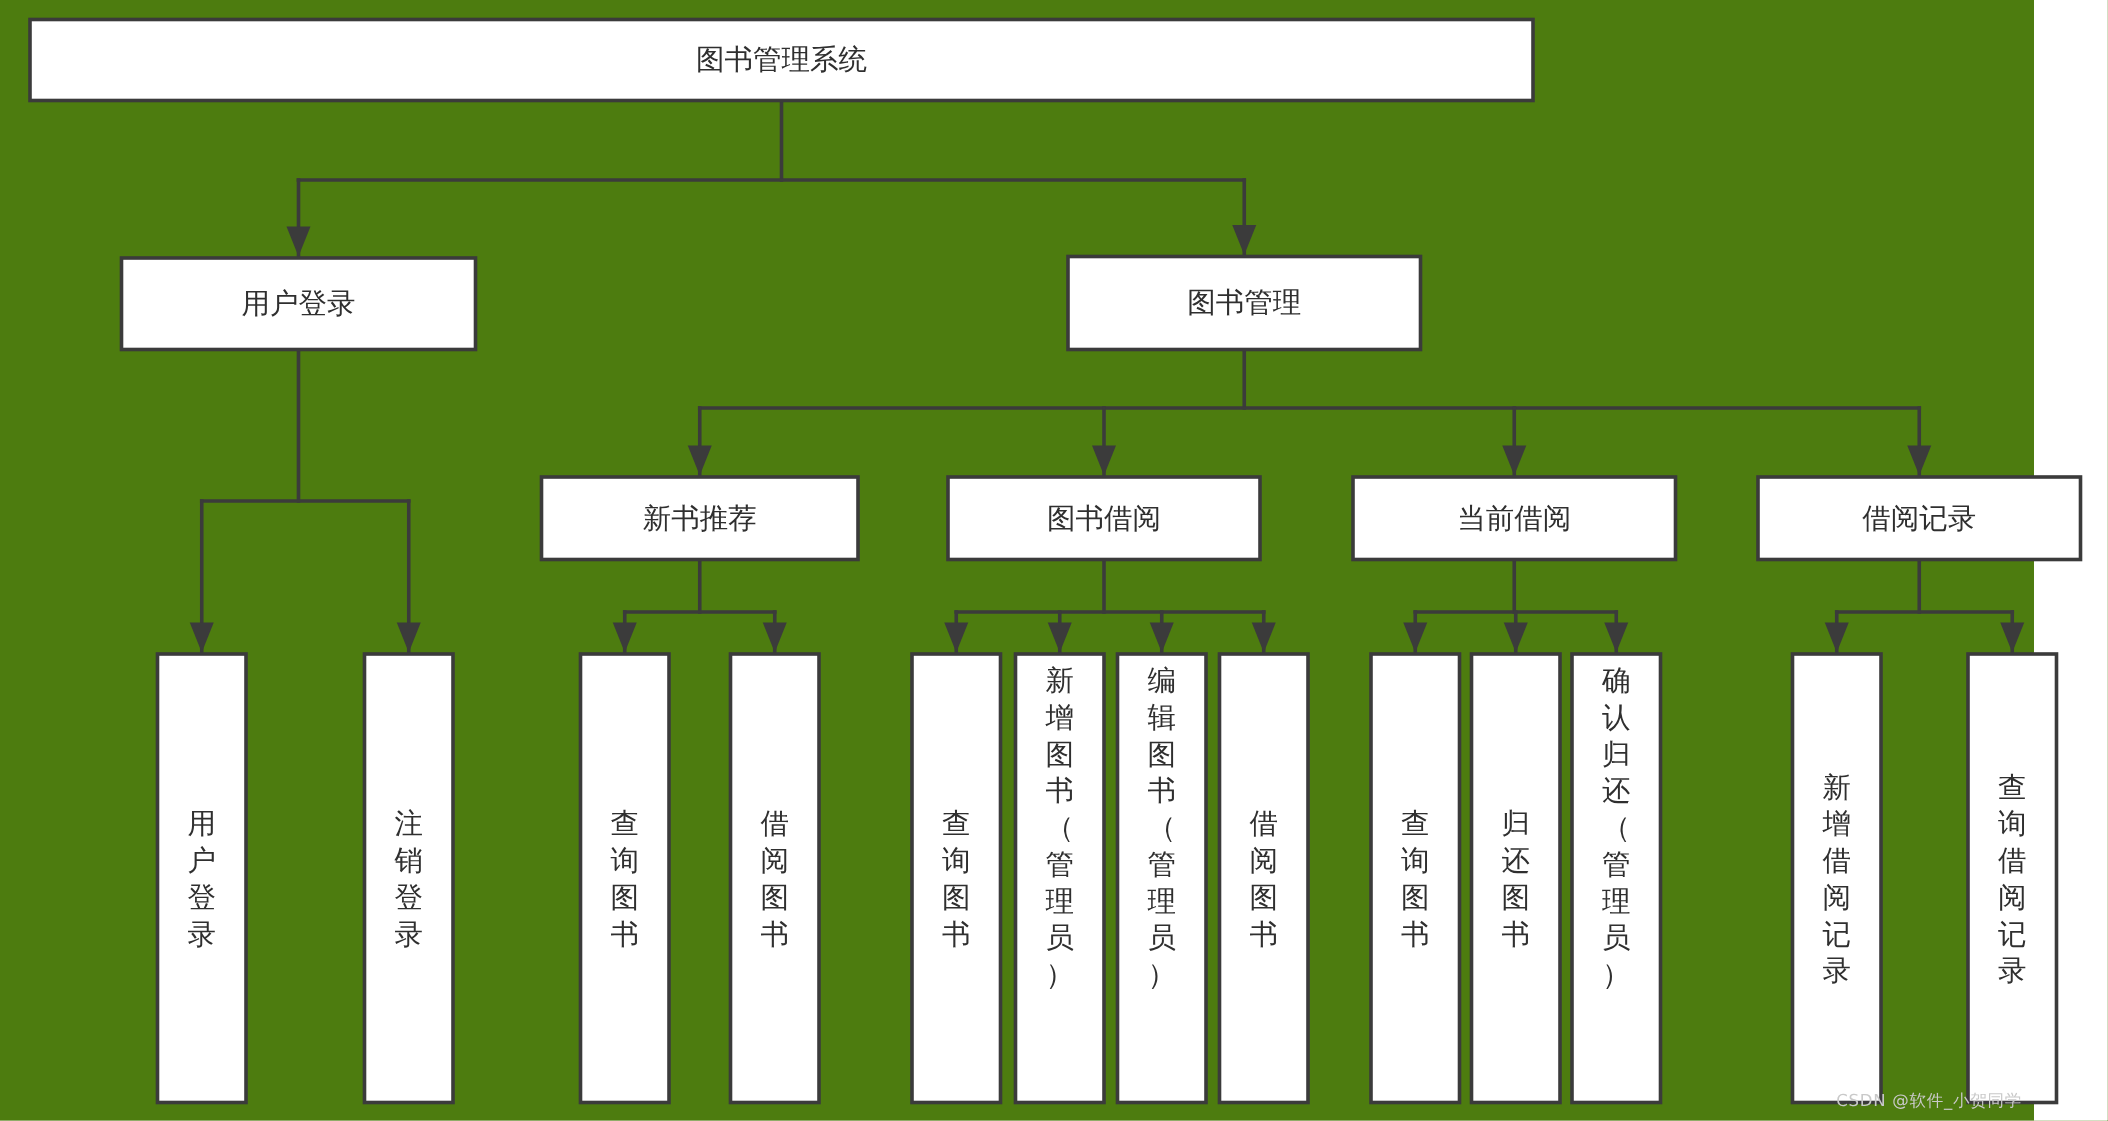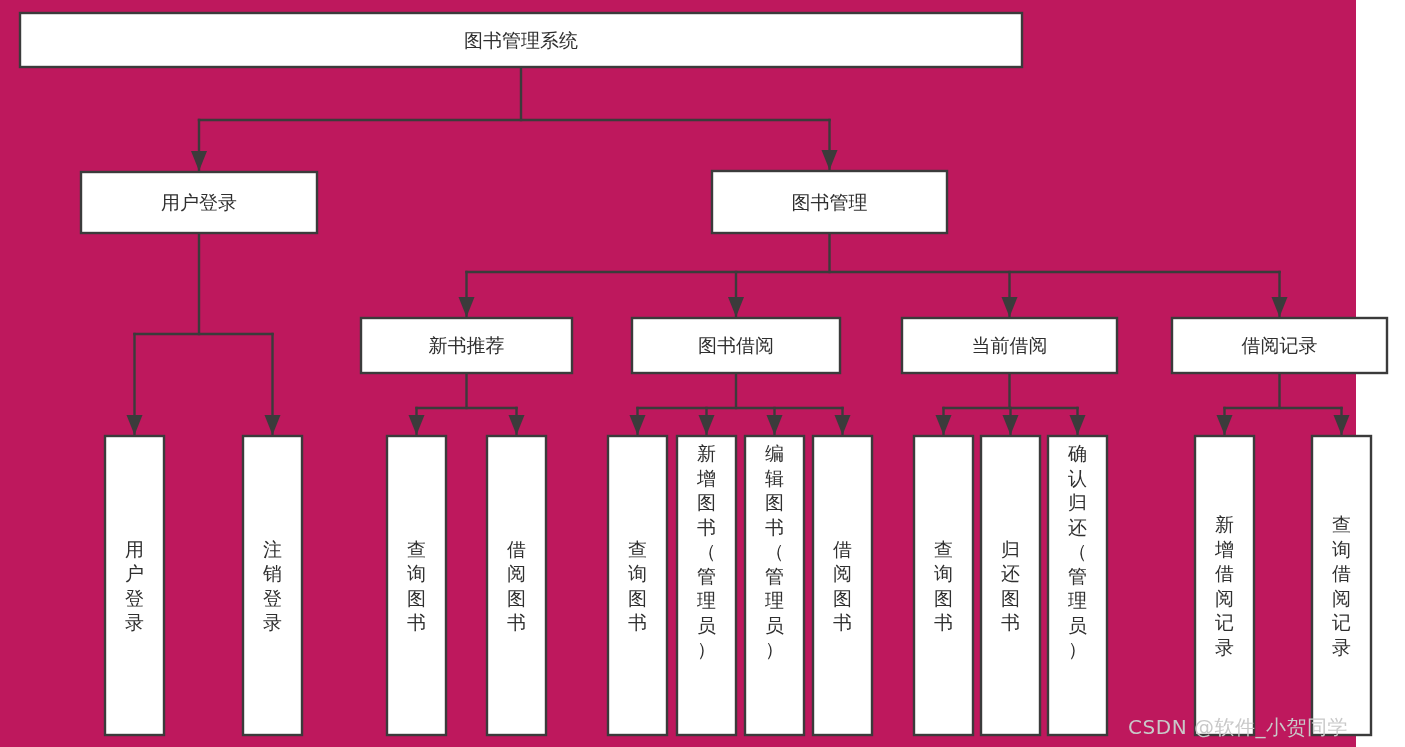--- a/index.html
+++ b/index.html
@@ -10,21 +10,21 @@
   body {
     width: 1405px;
     height: 747px;
     font-family: "DejaVu Sans", "Liberation Sans", sans-serif;
     overflow: hidden;
   }
   #diagram-root {
     position: relative;
     width: 1356px;
     height: 747px;
-    background: #be185d;
+    background: #4d7c0f;
   }
   svg#flow-svg {
     position: absolute;
     top: 0;
     left: 0;
     width: 1405px;
     height: 747px;
     display: block;
   }
   .node-box {
@@ -53,21 +53,21 @@
     font-family: "DejaVu Sans", "Liberation Sans", sans-serif;
     font-size: 19px;
     fill: #2f2f2f;
     text-anchor: middle;
   }
   .watermark {
     position: absolute;
     right: 8px;
     bottom: 6px;
     font-family: "DejaVu Sans", "Liberation Sans", sans-serif;
-    font-size: 20px;
+    font-size: 11px;
     color: #c9c9c9;
     letter-spacing: 0.5px;
     white-space: nowrap;
     pointer-events: none;
     text-align: right;
   }
 </style>
 </head>
 <body>
 

